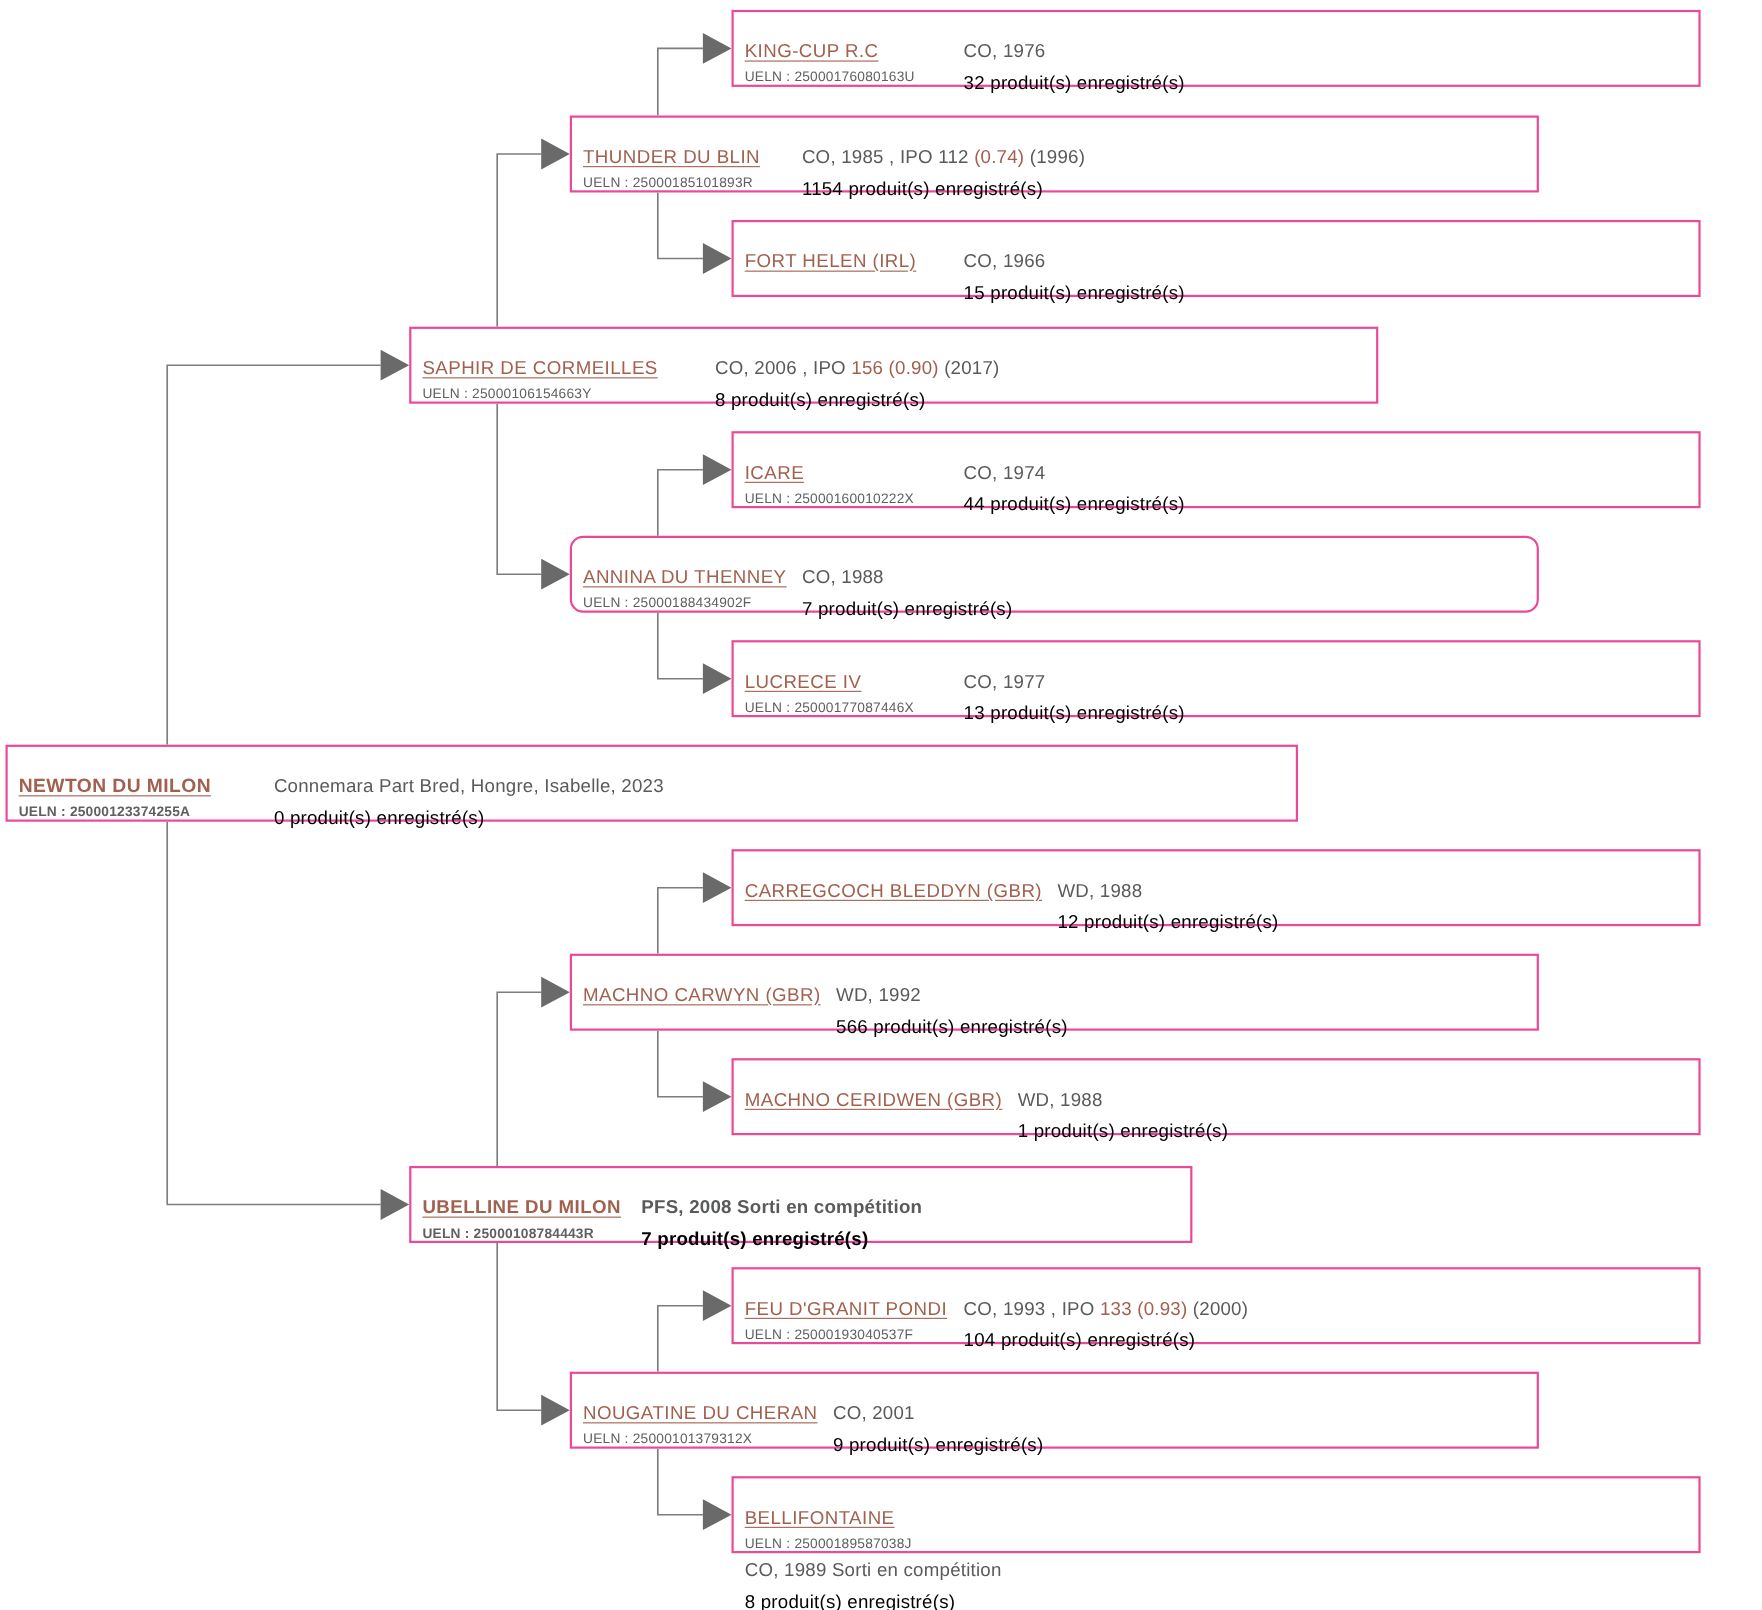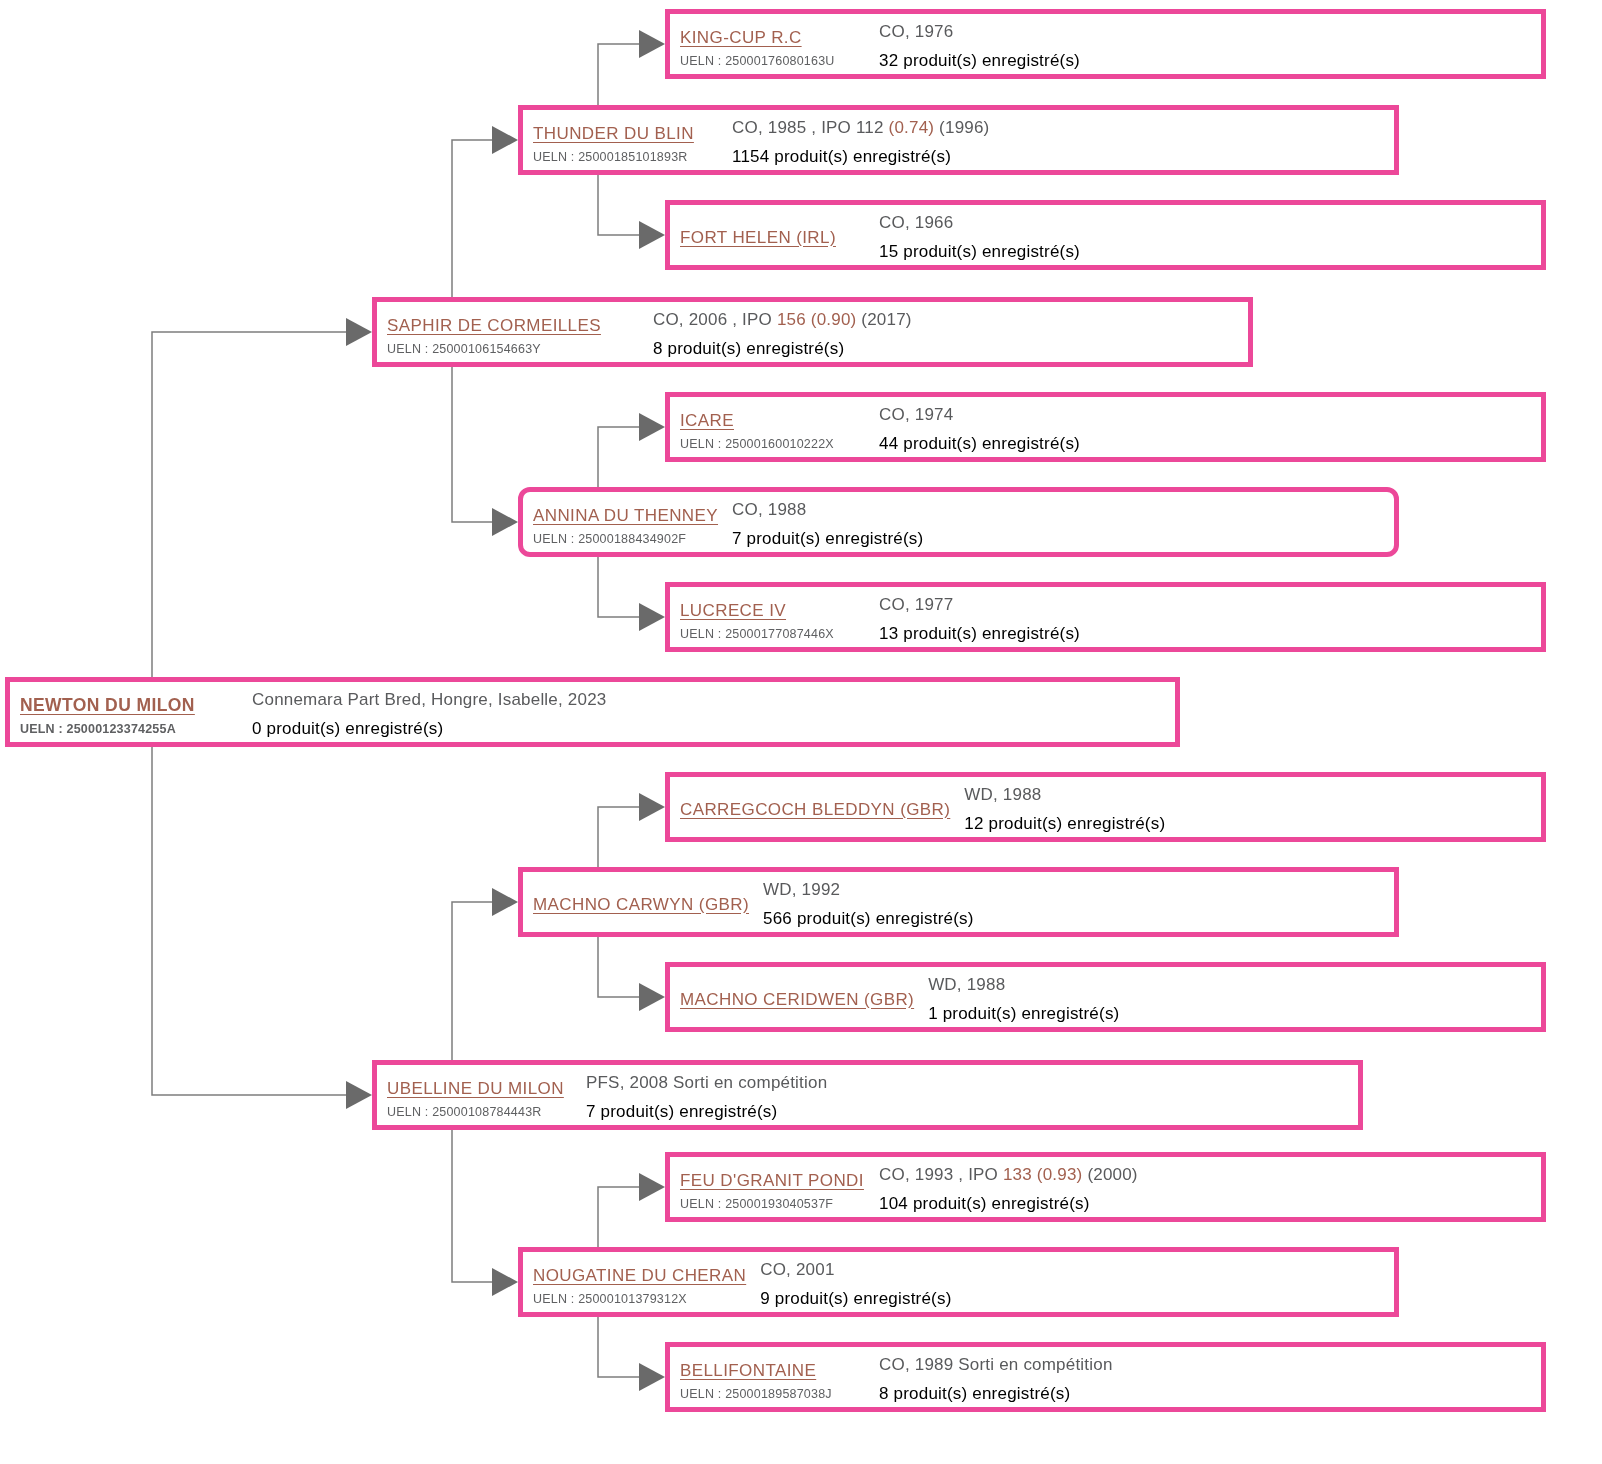--- a/index.html
+++ b/index.html
@@ -1,22 +1,22 @@
 <!DOCTYPE html>
 <html><head>
 <meta charset="utf-8">
 <style>
   html,body{margin:0;padding:0;background:#ffffff;}
   body{font-family:"Liberation Sans", sans-serif;}
   #canvas{position:relative;width:1602px;height:1464px;background:#ffffff;overflow:hidden;}
   #connectors{position:absolute;left:0;top:0;z-index:0;}
   .node{
     position:absolute;z-index:1;box-sizing:border-box;height:70px;
-    background:#ffffff;border:5px solid #ec4899;
-    display:flex;align-items:center;padding:5px 10px 0 10px;
+    background:#ffffff;border:2px solid #ec4899;
+    display:flex;align-items:flex-start;padding:21px 10px 0 10px;
   }
   .left-col{min-width:185px;margin-right:14px;display:flex;flex-direction:column;}
   .name{
     color:#a2604f;font-size:17px;letter-spacing:0.4px;line-height:29px;
     text-decoration:underline;text-underline-offset:3px;white-space:nowrap;
     cursor:pointer;
   }
   .ueln{color:#5f6062;font-size:12.5px;line-height:19px;white-space:nowrap;letter-spacing:0.2px;}
   .right-col{display:flex;flex-direction:column;}
   .details{color:#595a5c;font-size:17px;line-height:29px;white-space:nowrap;letter-spacing:0.2px;}
@@ -138,21 +138,21 @@
     <div class="left-col">
       <a class="name">LUCRECE IV</a>
       <div class="ueln">UELN : 25000177087446X</div>
     </div>
     <div class="right-col">
       <div class="details"><span>CO, 1977</span><span class="hl"></span><span></span></div>
       <div class="products">13 produit(s) enregistré(s)</div>
     </div>
   </div>
 
-  <div class="node" style="left:372px;top:1060px;width:991px;">
+  <div class="node" style="left:372px;top:1060px;width:712px;font-weight:bold;">
     <div class="left-col">
       <a class="name">UBELLINE DU MILON</a>
       <div class="ueln">UELN : 25000108784443R</div>
     </div>
     <div class="right-col">
       <div class="details"><span>PFS, 2008 Sorti en compétition</span><span class="hl"></span><span></span></div>
       <div class="products">7 produit(s) enregistré(s)</div>
     </div>
   </div>
 
@@ -204,21 +204,21 @@
     <div class="left-col">
       <a class="name">NOUGATINE DU CHERAN</a>
       <div class="ueln">UELN : 25000101379312X</div>
     </div>
     <div class="right-col">
       <div class="details"><span>CO, 2001</span><span class="hl"></span><span></span></div>
       <div class="products">9 produit(s) enregistré(s)</div>
     </div>
   </div>
 
-  <div class="node" style="left:665px;top:1342px;width:881px;">
+  <div class="node" style="left:665px;top:1342px;width:881px;flex-direction:column;">
     <div class="left-col">
       <a class="name">BELLIFONTAINE</a>
       <div class="ueln">UELN : 25000189587038J</div>
     </div>
     <div class="right-col">
       <div class="details"><span>CO, 1989 Sorti en compétition</span><span class="hl"></span><span></span></div>
       <div class="products">8 produit(s) enregistré(s)</div>
     </div>
   </div>
 

